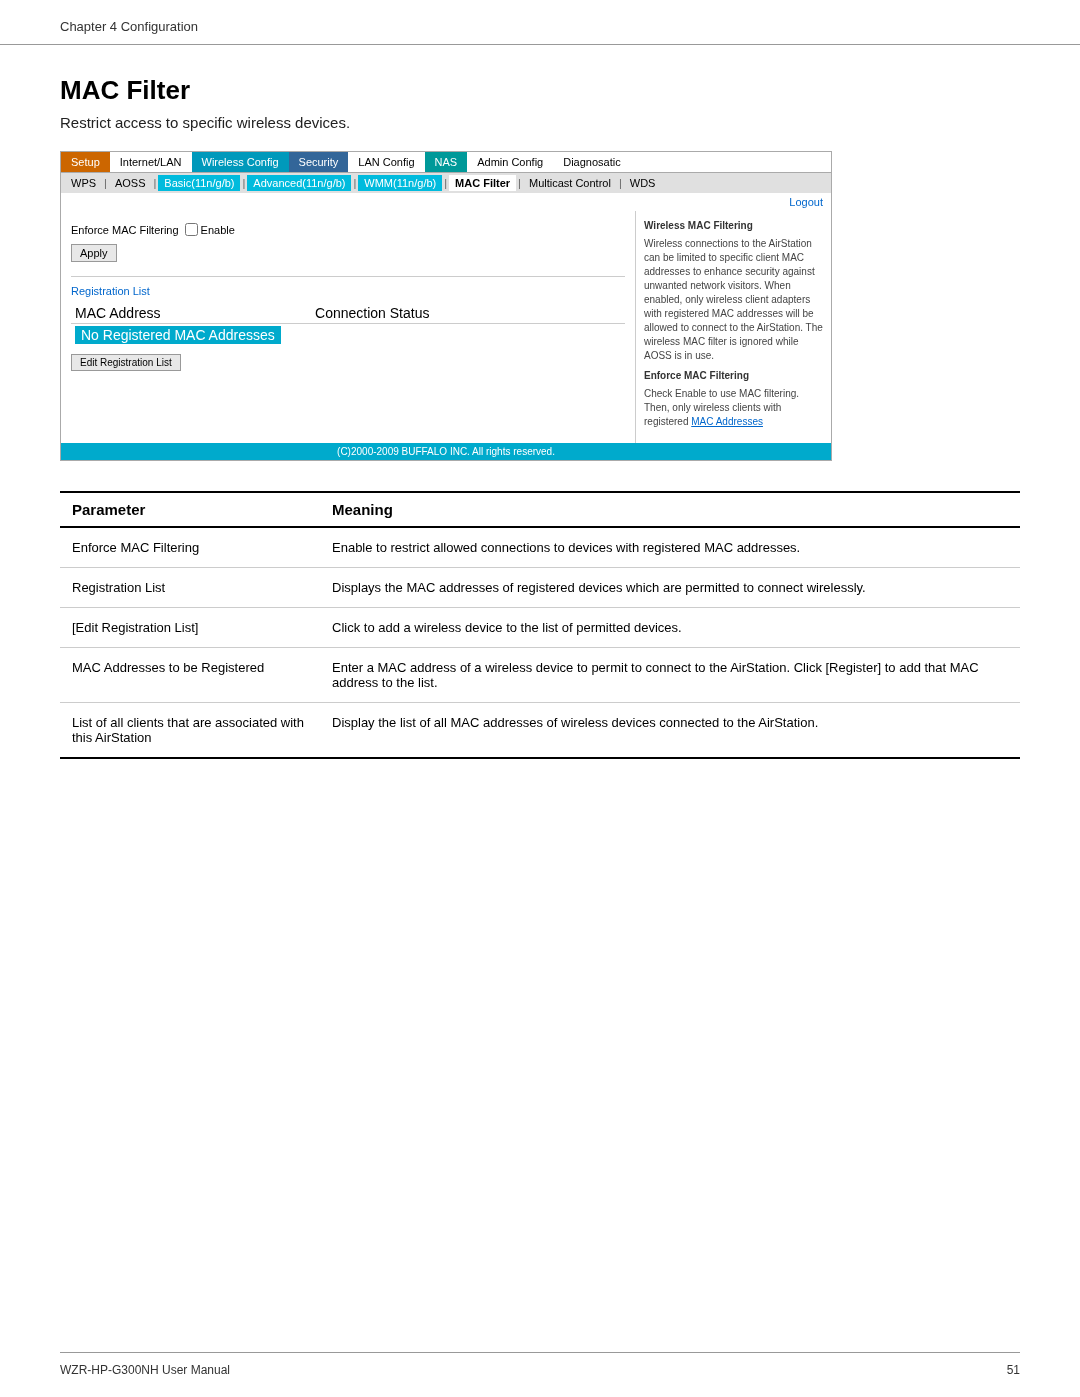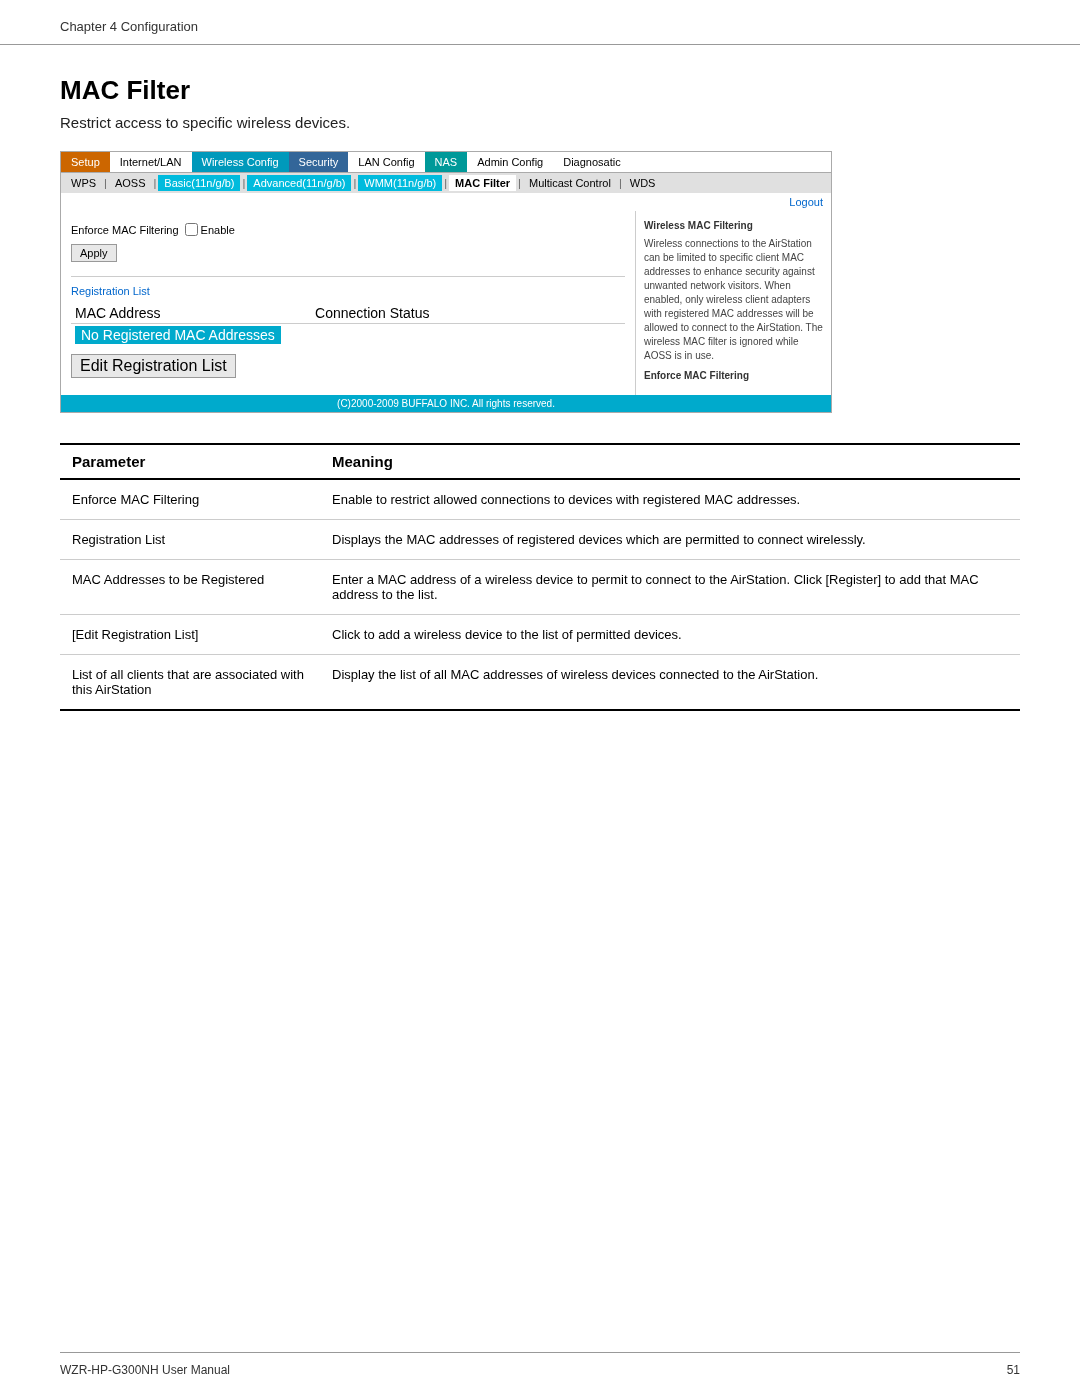--- a/index.html
+++ b/index.html
@@ -201,21 +201,21 @@
       background: #00aacc;
       color: #fff;
       font-size: 14px;
       padding: 1px 6px;
     }
     .edit-btn {
       display: inline-block;
       padding: 2px 8px;
       border: 1px solid #999;
       background: #e8e8e8;
-      font-size: 16px;
+      font-size: 10px;
       cursor: pointer;
       margin-top: 4px;
     }
 
     .router-footer {
       background: #00aacc;
       color: #fff;
       text-align: center;
       font-size: 10px;
       padding: 3px;
@@ -373,20 +373,24 @@
             </tr>
           </tbody>
         </table>
         <button class="edit-btn">Edit Registration List</button>
       </div>
 
       <div class="router-sidebar">
         <div class="sidebar-title">Wireless MAC Filtering</div>
         <div class="sidebar-text">Wireless connections to the AirStation can be limited to specific client MAC addresses to enhance security against unwanted network visitors. When enabled, only wireless client adapters with registered MAC addresses will be allowed to connect to the AirStation. The wireless MAC filter is ignored while AOSS is in use.</div>
         <div class="sidebar-title2">Enforce MAC Filtering</div>
+        <div class="sidebar-text">
+          <span>Check Enable to use MAC filtering. Then, only wireless clients with registered </span>
+          <a class="sidebar-link">MAC Addresses</a>
+        </div>
       </div>
     </div>
 
     <div class="router-footer">
       <span>(C)2000-2009 BUFFALO INC. All rights reserved.</span>
     </div>
   </div>
 
   <table class="param-table">
     <thead>
@@ -398,26 +402,26 @@
     <tbody id="param-tbody">
     <tr>
           <td>Enforce MAC Filtering</td>
           <td>Enable to restrict allowed connections to devices with registered MAC addresses.</td>
         </tr>
         <tr>
           <td>Registration List</td>
           <td>Displays the MAC addresses of registered devices which are permitted to connect wirelessly.</td>
         </tr>
         <tr>
+          <td>[Edit Registration List]</td>
+          <td>Click to add a wireless device to the list of permitted devices.</td>
+        </tr>
+        <tr>
           <td>MAC Addresses to be Registered</td>
           <td>Enter a MAC address of a wireless device to permit to connect to the AirStation. Click [Register] to add that MAC address to the list.</td>
-        </tr>
-        <tr>
-          <td>[Edit Registration List]</td>
-          <td>Click to add a wireless device to the list of permitted devices.</td>
         </tr>
         <tr>
           <td>List of all clients that are associated with this AirStation</td>
           <td>Display the list of all MAC addresses of wireless devices connected to the AirStation.</td>
         </tr>
       </tbody>
   </table>
 </div>
 
 <div class="page-footer">

